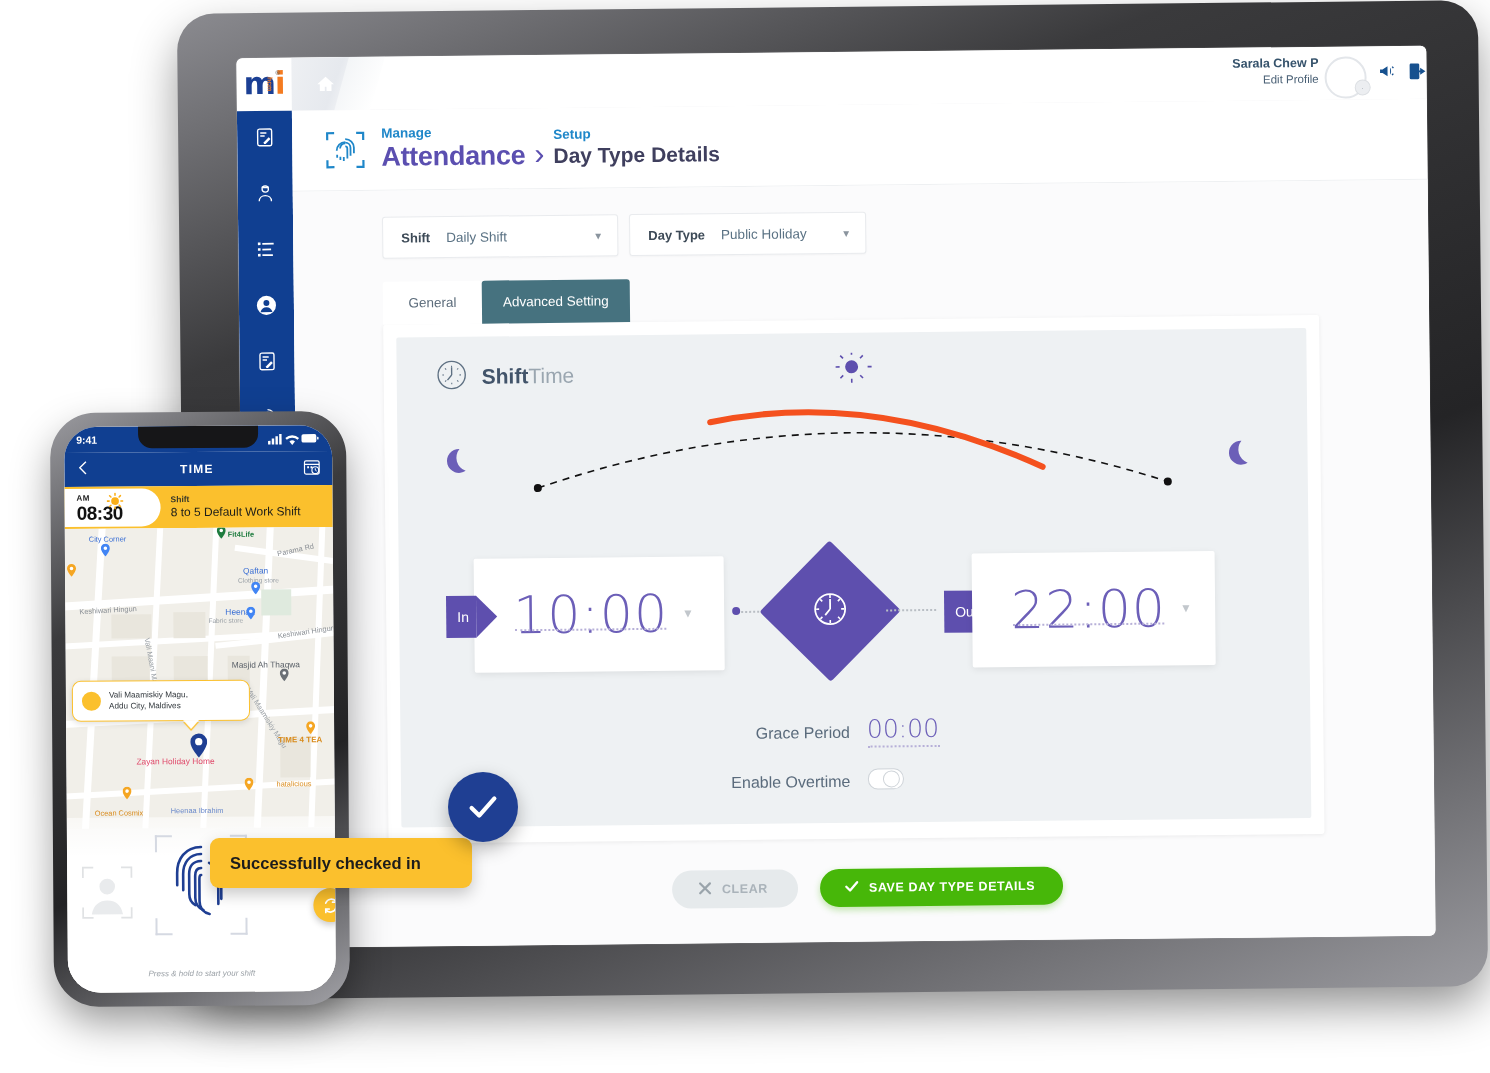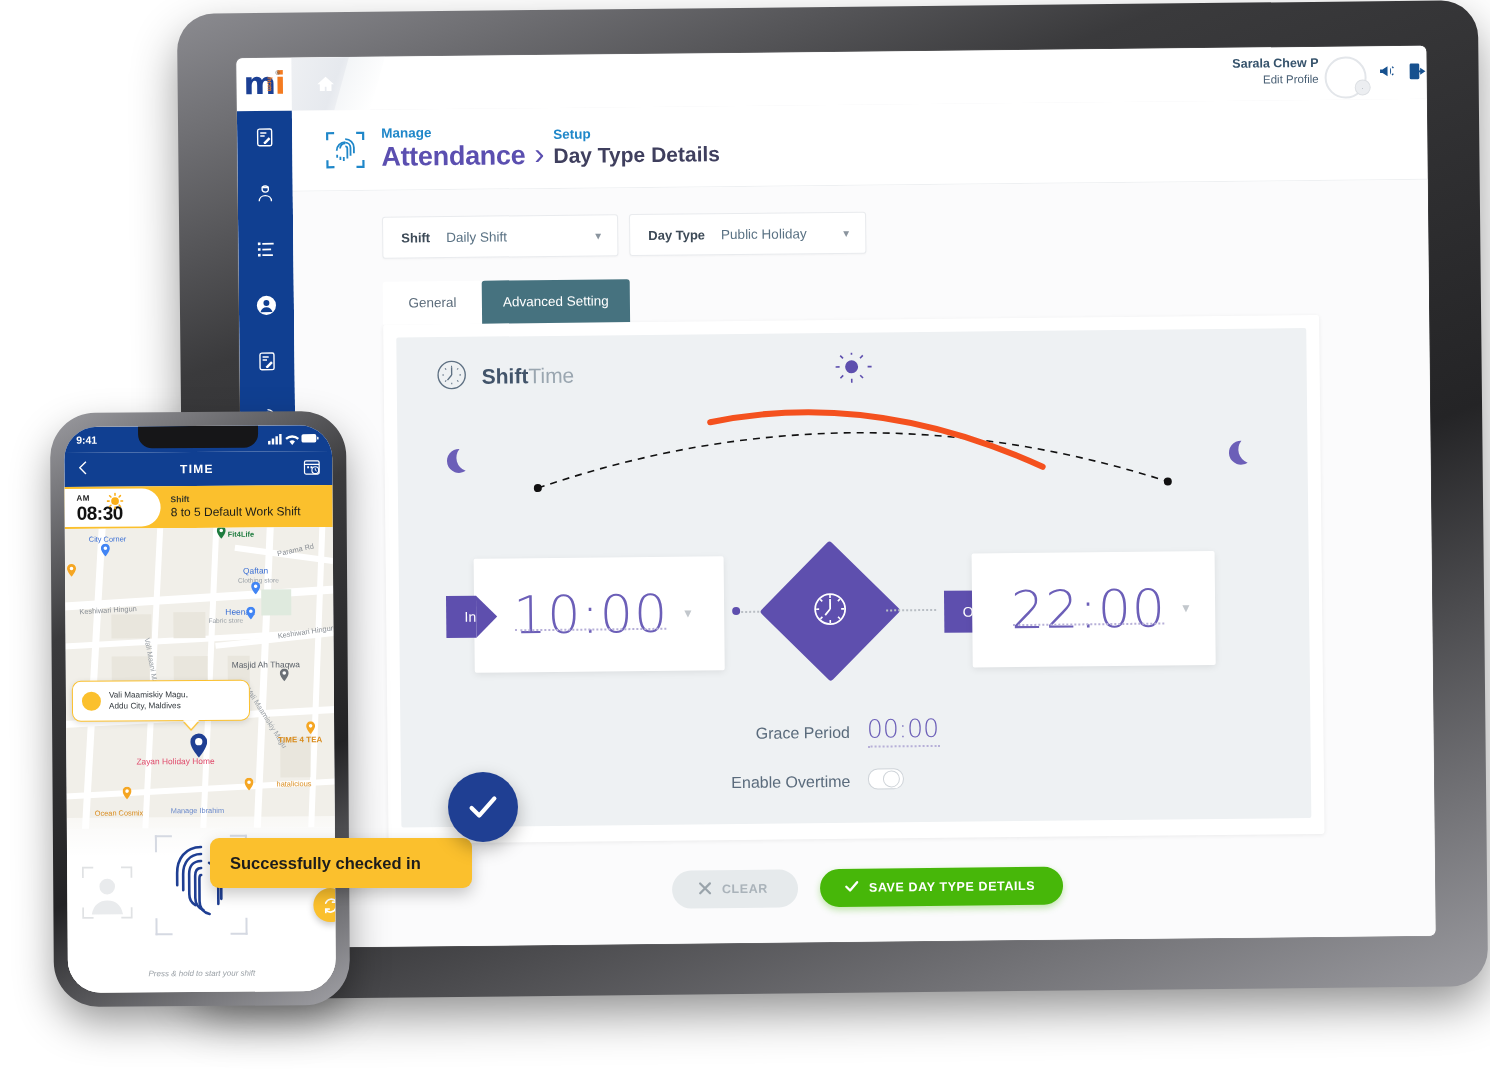--- a/index.html
+++ b/index.html
@@ -94,21 +94,21 @@
   .timerow{position:absolute;left:0;top:222px;width:100%;height:140px;}
   .tcard{position:absolute;background:#fff;height:114px;border-radius:2px;box-shadow:0 2px 7px rgba(0,0,0,.08);
          display:flex;align-items:center;}
   .tcard-in{left:75px;top:0;width:250px;}
   .tcard-out{left:573px;top:0;width:243px;}
   .tval{font-size:52px;color:#6c5fb8;font-weight:300;letter-spacing:1px;font-family:"DejaVu Sans",sans-serif;}
   .tval-wrap{position:relative;padding-left:39px;}
   .tval-underline{position:absolute;left:41px;right:2px;bottom:14px;height:0;
                   border-bottom:2px dotted #b7b0d8;}
   .tcaret{margin-left:14px;color:#c2c7cc;font-size:12px;}
-  .flag{position:absolute;display:flex;align-items:center;justify-content:flex-end;
+  .flag{position:absolute;display:flex;align-items:center;justify-content:flex-start;
         height:42px;background:#5e4fae;color:#fff;font-size:14px;padding-left:11px;box-sizing:border-box;}
   .flag:after{content:"";position:absolute;right:-21px;top:0;border-top:21px solid transparent;
               border-bottom:21px solid transparent;border-left:21px solid #5e4fae;}
   .flag-in{left:47px;top:37px;width:30px;}
   .flag-out{left:545px;top:37px;width:41px;}
   .diamond{position:absolute;left:381px;top:6px;width:100px;height:100px;background:#5e4fae;
            transform:rotate(45deg);border-radius:3px;display:flex;align-items:center;justify-content:center;}
   .diamond-inner{transform:rotate(-45deg);}
   .dotline{position:absolute;top:55px;height:0;border-bottom:2px dotted #b9bec4;}
   .dotline-l{left:339px;width:48px;}
@@ -564,21 +564,21 @@
       <div class="maplabel" style="left:14px;top:77px;color:#8a8f95;transform:rotate(-3deg)">Keshiwari Hingun</div>
       <div class="maplabel" style="left:160px;top:79px;color:#3b6fd4;font-size:8.4px">Heenaa</div>
       <div class="maplabel" style="left:143px;top:89px;color:#9aa0a6;font-size:6.6px">Fabric store</div>
       <div class="maplabel" style="left:212px;top:100px;color:#8a8f95;transform:rotate(-8deg)">Keshiwari Hingun</div>
       <div class="maplabel" style="left:59px;top:132px;color:#9aa0a6;transform:rotate(80deg)">Vali Maani Magu</div>
       <div class="maplabel" style="left:166px;top:132px;color:#5a6068;font-size:8.4px">Masjid Ah Thaqwa</div>
       <div class="maplabel" style="left:166px;top:186px;color:#9aa0a6;transform:rotate(58deg)">Vali Maamiskiy Magu</div>
       <div class="maplabel" style="left:212px;top:208px;color:#d98b1c;font-weight:bold;font-size:8px">TIME 4 TEA</div>
       <div class="maplabel" style="left:70px;top:228px;color:#e04a6b;font-size:8.4px">Zayan Holiday Home</div>
       <div class="maplabel" style="left:28px;top:280px;color:#d98b1c">Ocean Cosmix</div>
-      <div class="maplabel" style="left:104px;top:278px;color:#6b8acb">Manage Ibrahim</div>
+      <div class="maplabel" style="left:104px;top:278px;color:#6b8acb">Heenaa Ibrahim</div>
       <div class="maplabel" style="left:210px;top:252px;color:#d98b1c">hatalicious</div>
 
       <svg class="pin" style="left:36px;top:15px" viewBox="0 0 12 17">
           <path d="M6 0a6 6 0 0 0-6 6c0 4 6 11 6 11s6-7 6-11a6 6 0 0 0-6-6z" fill="#4285f4"></path>
           <circle cx="6" cy="6" r="2.4" fill="#fff"></circle>
         </svg>
       <svg class="pin" style="left:152px;top:-2px" viewBox="0 0 12 17">
           <path d="M6 0a6 6 0 0 0-6 6c0 4 6 11 6 11s6-7 6-11a6 6 0 0 0-6-6z" fill="#1e7c3f"></path>
           <circle cx="6" cy="6" r="2.4" fill="#fff"></circle>
         </svg>

